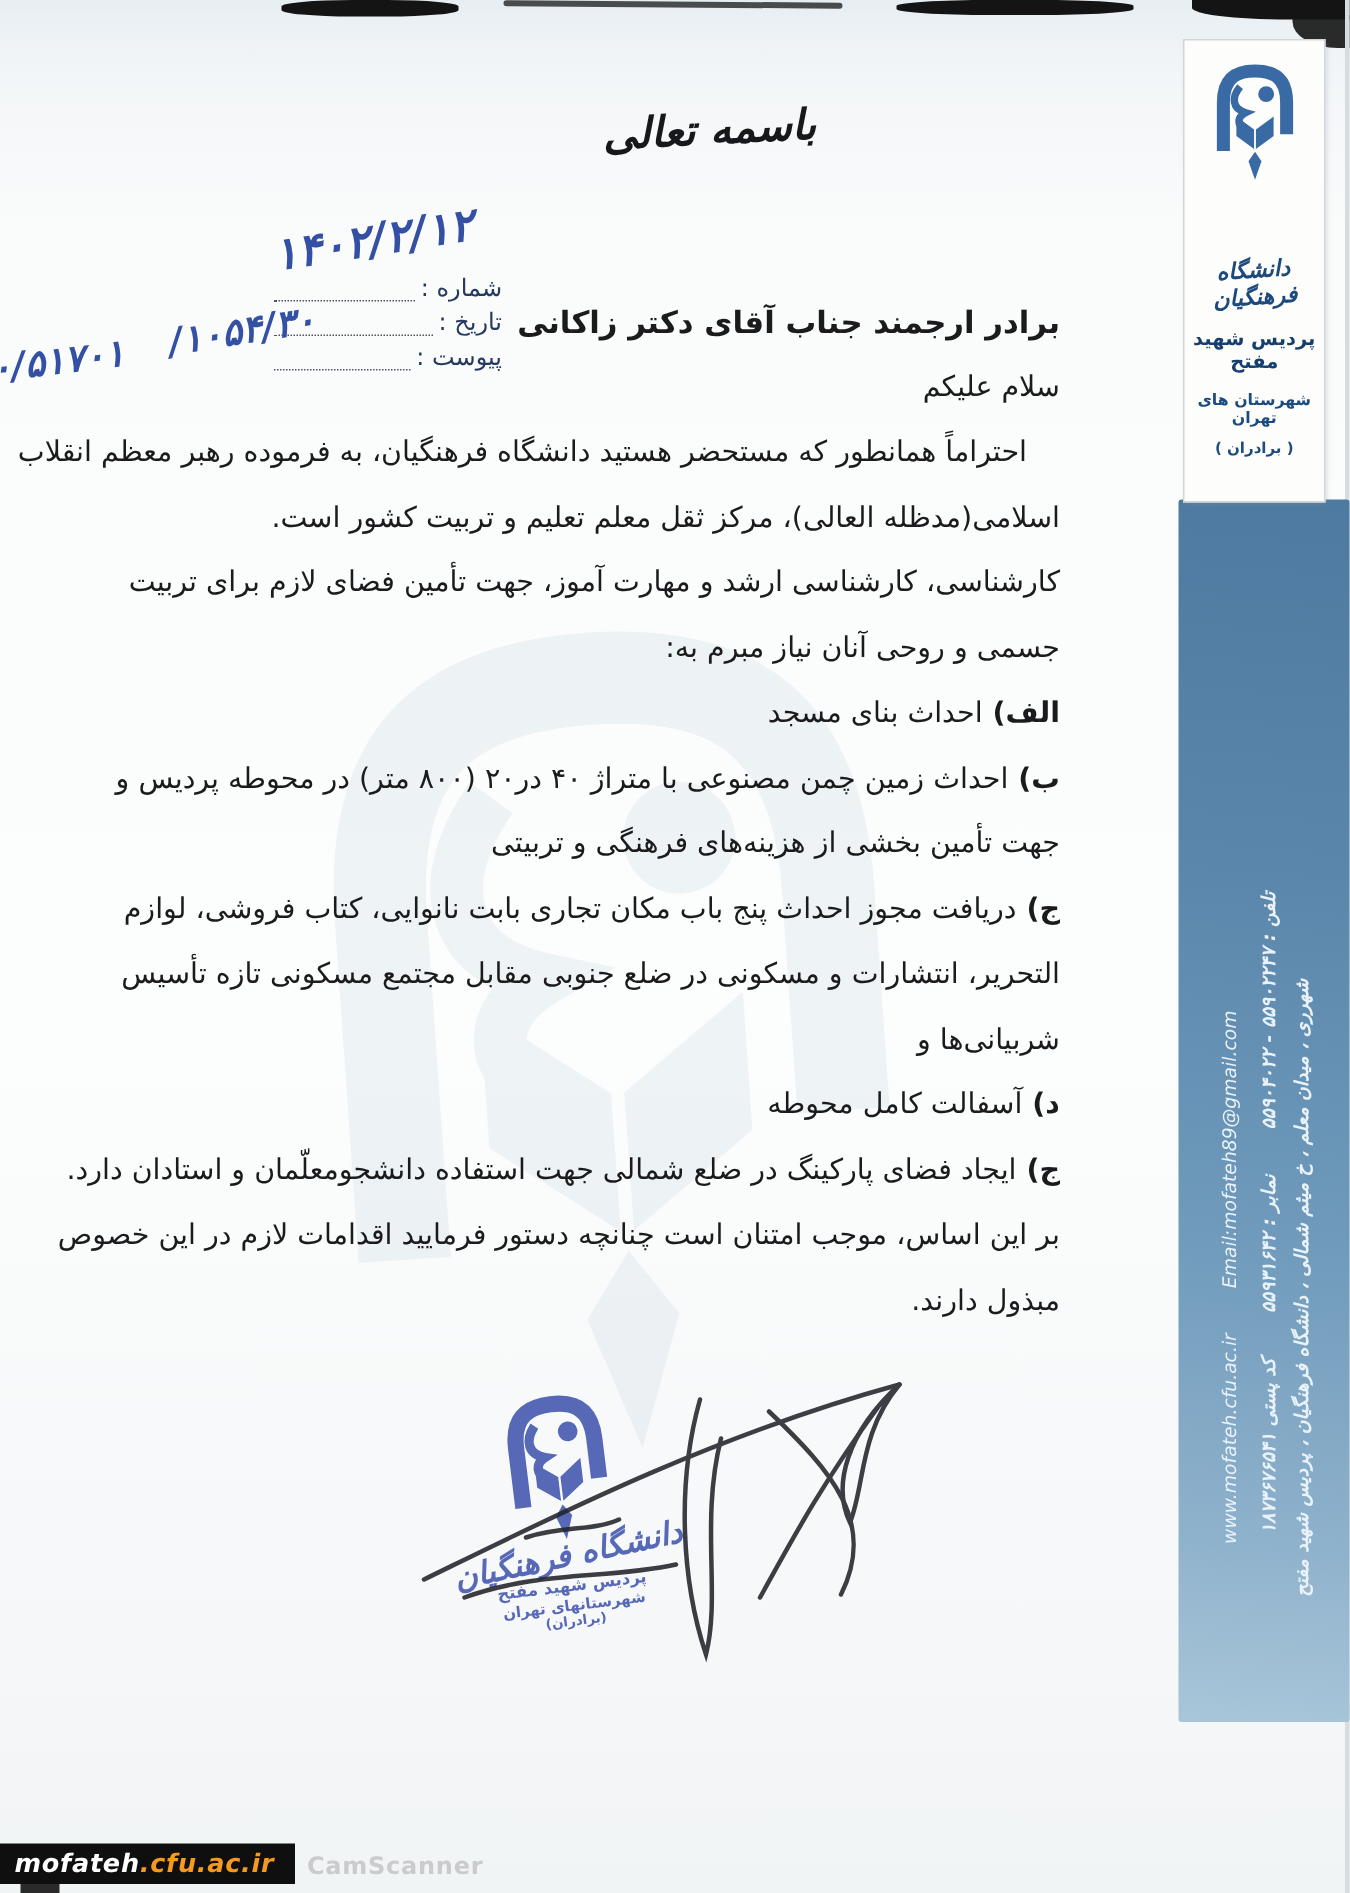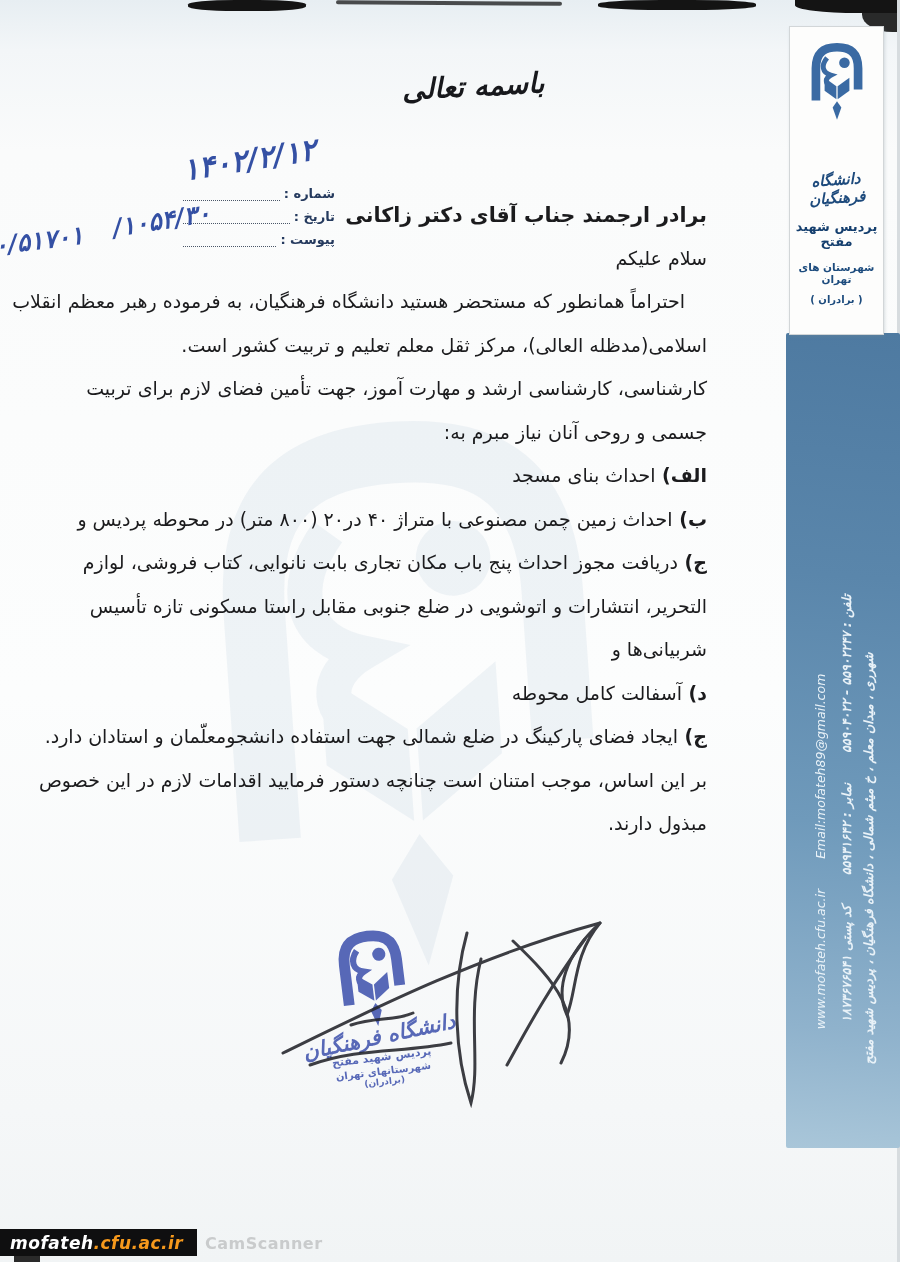--- a/index.html
+++ b/index.html
@@ -14,21 +14,21 @@
   .blot.b4{left:795px;top:0;width:105px;height:13px;border-radius:0 0 0 60%;}
   .blot.b5{left:862px;top:10px;width:38px;height:22px;border-radius:0 0 0 80%;opacity:.9;}
   .edge-right{position:absolute;right:0;top:0;width:3px;height:100%;background:#d7dcdf;}
   
   .bismillah{position:absolute;left:402px;top:70px;font-family:"DejaVu Serif",serif;
              font-size:28px;font-weight:bold;font-style:italic;color:#17181c;
              transform:rotate(-3deg);letter-spacing:1px;}
   
   .fields{position:absolute;left:183px;top:178px;width:152px;direction:rtl;}
   .frow{display:flex;align-items:flex-end;gap:4px;height:23px;}
-  .flabel{font-size:13px;font-weight:bold;color:#253a5e;white-space:nowrap;}
+  .flabel{font-size:16px;font-weight:normal;color:#253a5e;white-space:nowrap;}
   .fdots{flex:1;border-bottom:1.5px dotted #4a5668;height:14px;}
   .hw{position:absolute;color:#3450a4;font-weight:bold;font-style:italic;white-space:nowrap;
       font-family:"DejaVu Serif",serif;}
   .hw1{left:182px;top:142px;font-size:30px;transform:rotate(-9deg);letter-spacing:3px;}
   .hw2a{left:-6px;top:226px;font-size:25px;transform:rotate(-7deg);letter-spacing:2px;}
   .hw2b{left:112px;top:206px;font-size:25px;transform:rotate(-9deg);letter-spacing:2px;}
   
   .watermark{position:absolute;left:150px;top:408px;width:520px;height:580px;color:#6f93b4;opacity:.09;transform:rotate(-4deg);}
   
   .letter{position:absolute;right:193px;top:203px;width:655px;direction:rtl;color:#1b1b1d;}
@@ -124,22 +124,23 @@
 
   <div class="letter">
       <div class="line bold">برادر ارجمند جناب آقای دکتر زاکانی</div>
       <div class="line">سلام علیکم</div>
       <div class="line ind">احتراماً همانطور که مستحضر هستید دانشگاه فرهنگیان، به فرموده رهبر معظم انقلاب</div>
       <div class="line">اسلامی(مدظله العالی)، مرکز ثقل معلم تعلیم و تربیت کشور است.</div>
       <div class="line">کارشناسی، کارشناسی ارشد و مهارت آموز، جهت تأمین فضای لازم برای تربیت</div>
       <div class="line">جسمی و روحی آنان نیاز مبرم به:</div>
       <div class="line"><b>الف) </b>احداث بنای مسجد</div>
       <div class="line"><b>ب) </b>احداث زمین چمن مصنوعی با متراژ ۴۰ در۲۰ (۸۰۰ متر) در محوطه پردیس و</div>
+      <div class="line">جهت تأمین بخشی از هزینه‌های فرهنگی و تربیتی</div>
       <div class="line"><b>ج) </b>دریافت مجوز احداث پنج باب مکان تجاری بابت نانوایی، کتاب فروشی، لوازم</div>
-      <div class="line">التحریر، انتشارات و اتوشویی در ضلع جنوبی مقابل راستا مسکونی تازه تأسیس</div>
+      <div class="line">التحریر، انتشارات و مسکونی در ضلع جنوبی مقابل مجتمع مسکونی تازه تأسیس</div>
       <div class="line">شربیانی‌ها و</div>
       <div class="line"><b>د) </b>آسفالت کامل محوطه</div>
       <div class="line"><b>ج) </b>ایجاد فضای پارکینگ در ضلع شمالی جهت استفاده دانشجومعلّمان و استادان دارد.</div>
       <div class="line">بر این اساس، موجب امتنان است چنانچه دستور فرمایید اقدامات لازم در این خصوص</div>
       <div class="line">مبذول دارند.</div>
     </div>
 
   <div class="logo-box">
     <svg class="logo">
         <use href="#cfu-logo"></use>

